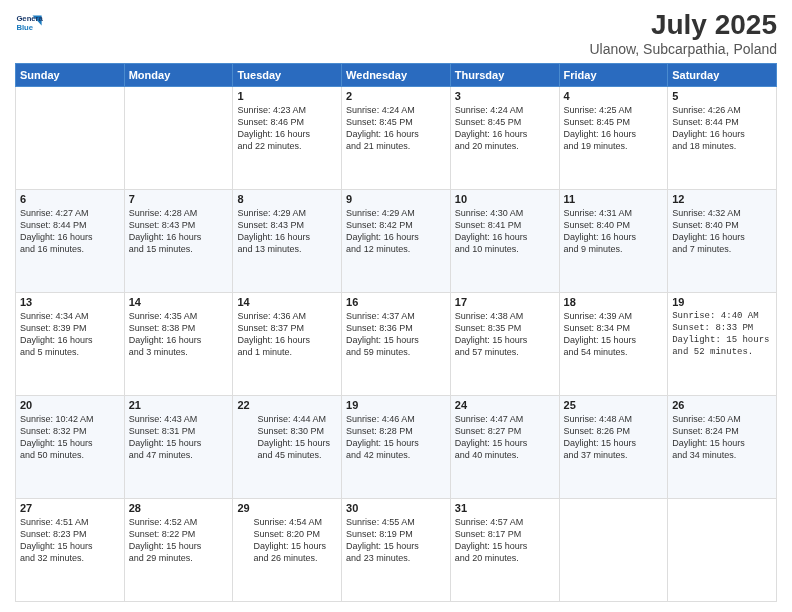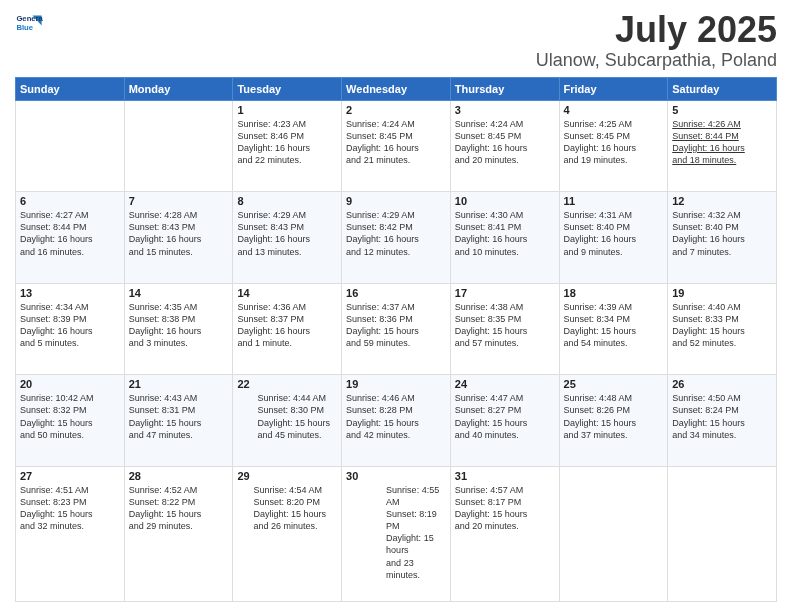--- a/index.html
+++ b/index.html
@@ -29,27 +29,27 @@
       gap: 4px;
     }
     .logo-icon {
       width: 28px;
       height: 28px;
     }
     .title-block {
       text-align: right;
     }
     .title-month {
-      font-size: 36px;
+      font-size: 28px;
       font-weight: bold;
       color: #333;
       line-height: 1.1;
     }
     .title-location {
-      font-size: 18px;
+      font-size: 14px;
       color: #555;
     }
     .calendar {
       flex: 1;
       border: 1px solid #ccc;
       border-collapse: collapse;
       width: 100%;
       table-layout: fixed;
     }
     .calendar th {
@@ -148,21 +148,21 @@
           </td>
           <td>
             <span class="day-num">4</span>
             <div class="cell-info" style="white-space: pre-line;">Sunrise: 4:25 AM
 Sunset: 8:45 PM
 Daylight: 16 hours
 and 19 minutes.</div>
           </td>
           <td>
             <span class="day-num">5</span>
-            <div class="cell-info" style="white-space: pre-line; text-decoration: underline;">Sunrise: 4:26 AM
+            <div class="cell-info" style="white-space: pre-line;">Sunrise: 4:26 AM
 Sunset: 8:44 PM
 Daylight: 16 hours
 and 18 minutes.</div>
           </td>
         </tr>
         <tr>
           <td>
             <span class="day-num">6</span>
             <div class="cell-info" style="white-space: pre-line;">Sunrise: 4:27 AM
 Sunset: 8:44 PM
@@ -250,21 +250,21 @@
           </td>
           <td>
             <span class="day-num">18</span>
             <div class="cell-info" style="white-space: pre-line;">Sunrise: 4:39 AM
 Sunset: 8:34 PM
 Daylight: 15 hours
 and 54 minutes.</div>
           </td>
           <td>
             <span class="day-num">19</span>
-            <div class="cell-info" style="white-space: pre-line;">Sunrise: 4:40 AM
+            <div class="cell-info" style="white-space: pre-line; font-family: Liberation Mono, monospace;">Sunrise: 4:40 AM
 Sunset: 8:33 PM
 Daylight: 15 hours
 and 52 minutes.</div>
           </td>
         </tr>
         <tr>
           <td>
             <span class="day-num">20</span>
             <div class="cell-info" style="white-space: pre-line;">Sunrise: 10:42 AM
 Sunset: 8:32 PM
@@ -331,21 +331,21 @@
           </td>
           <td>
             <span class="day-num">29</span>
             <div class="cell-info" style="white-space: pre-line; margin-left: 16px;">Sunrise: 4:54 AM
 Sunset: 8:20 PM
 Daylight: 15 hours
 and 26 minutes.</div>
           </td>
           <td>
             <span class="day-num">30</span>
-            <div class="cell-info" style="white-space: pre-line; margin-left: 40px;">Sunrise: 4:55 AM
+            <div class="cell-info" style="white-space: pre-line;">Sunrise: 4:55 AM
 Sunset: 8:19 PM
 Daylight: 15 hours
 and 23 minutes.</div>
           </td>
           <td>
             <span class="day-num">31</span>
             <div class="cell-info" style="white-space: pre-line;">Sunrise: 4:57 AM
 Sunset: 8:17 PM
 Daylight: 15 hours
 and 20 minutes.</div>

